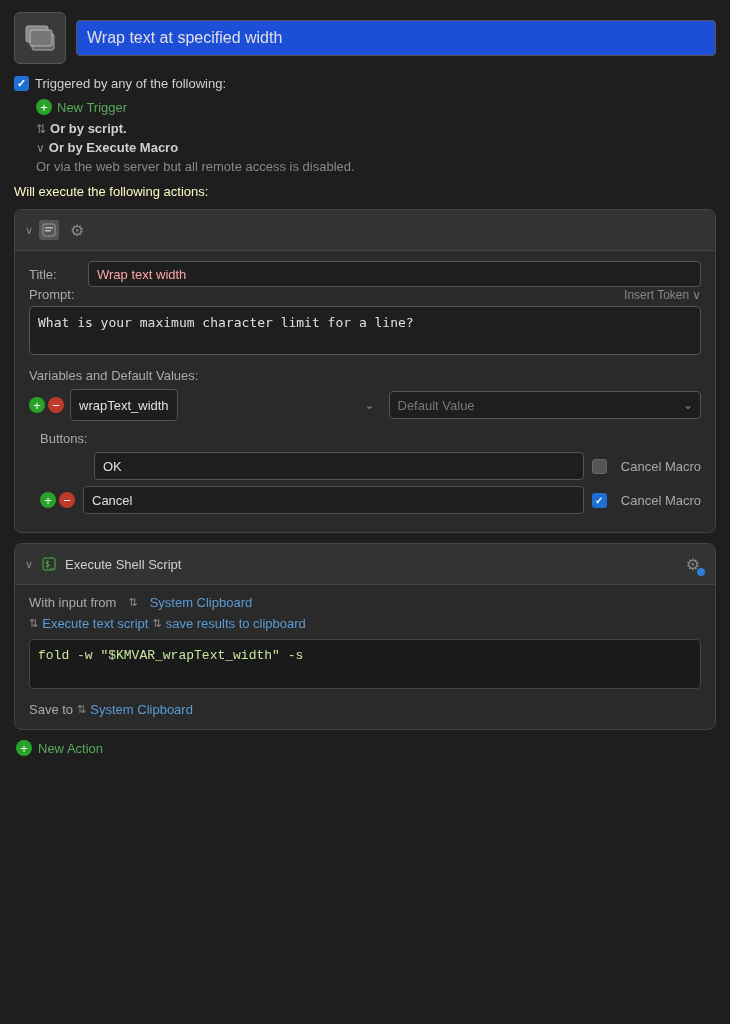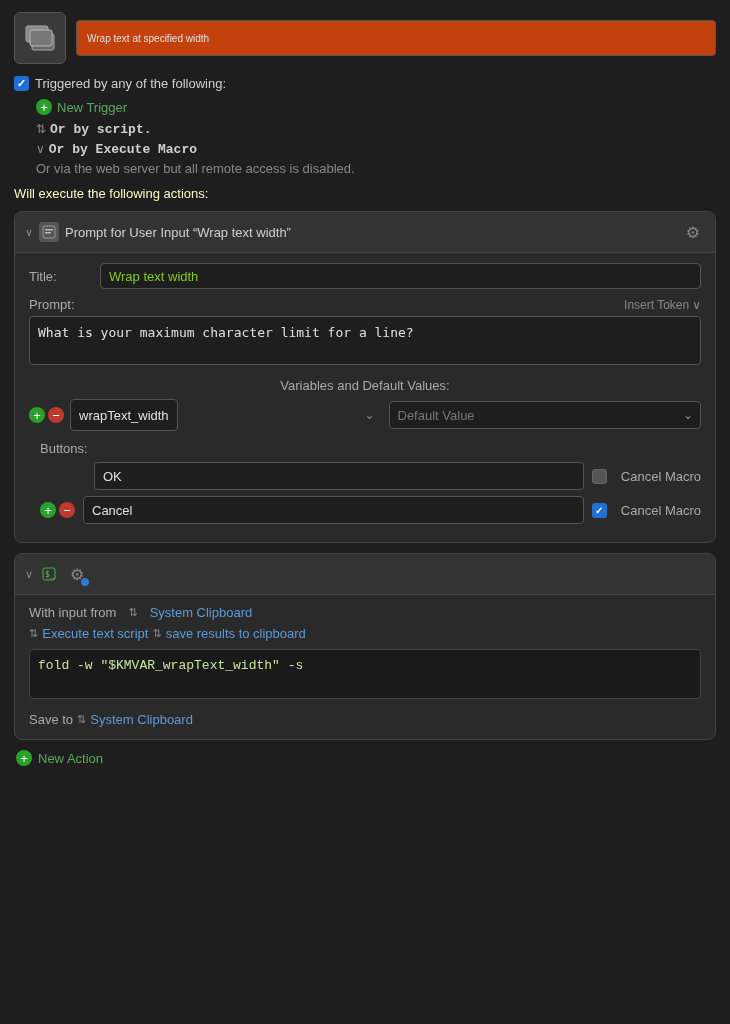--- a/index.html
+++ b/index.html
@@ -33,25 +33,25 @@
       align-items: center;
       justify-content: center;
       flex-shrink: 0;
     }
     .macro-icon svg {
       width: 36px;
       height: 36px;
     }
     .macro-title-input {
       flex: 1;
-      background: #c2410c;
+      background: #1d4ed8;
       border: 1px solid #555;
       border-radius: 4px;
       color: #e0e0e0;
-      font-size: 10px;
+      font-size: 16px;
       padding: 6px 10px;
       height: 36px;
     }
 
     
     .trigger-section {
       margin-bottom: 10px;
     }
     .trigger-header {
       display: flex;
@@ -116,21 +116,20 @@
     .arrow-icon {
       color: #888;
       font-size: 12px;
     }
     .or-by-label {
       color: #aaa;
       font-size: 13px;
     }
     .or-by-label strong {
       color: #d0d0d0;
-      font-family: Liberation Mono, monospace;
     }
 
     .or-via-text {
       margin-left: 22px;
       margin-bottom: 0;
       color: #888;
       font-size: 13px;
     }
 
     .will-execute {
@@ -192,34 +191,33 @@
     }
 
     .action-body {
       padding: 10px 14px 12px;
     }
 
     
     .form-row {
       display: flex;
       align-items: center;
-      gap: 16px;
-      margin-bottom: 8px;
+      gap: 4px;
     }
     .form-label {
       color: #aaa;
       font-size: 13px;
       min-width: 55px;
     }
     .form-input {
       flex: 1;
       background: #1e1e1e;
       border: 1px solid #555;
       border-radius: 4px;
-      color: #84cc16;
+      color: #fca5a5;
       font-size: 13px;
       padding: 4px 8px;
       height: 26px;
     }
 
     .prompt-row {
       display: flex;
       align-items: center;
       justify-content: space-between;
       margin-bottom: 4px;
@@ -245,21 +243,20 @@
       padding: 8px;
       resize: none;
       height: 49px;
       margin-bottom: 10px;
     }
 
     .section-label {
       color: #aaa;
       font-size: 13px;
       margin-bottom: 6px;
-      text-align: center;
     }
 
     .variables-row {
       display: flex;
       align-items: center;
       gap: 6px;
       margin-bottom: 10px;
     }
     .icon-pair {
       display: flex;
@@ -524,21 +521,20 @@
   <div class="action-card">
     <div class="action-header">
       <span class="collapse-arrow">∨</span>
       <div class="action-icon">
         <svg width="14" height="14" viewBox="0 0 14 14" fill="none">
           <rect x="1" y="1" width="12" height="12" rx="2" fill="#555" stroke="#999" stroke-width="1"></rect>
           <rect x="3" y="4" width="8" height="1.5" rx="0.5" fill="#bbb"></rect>
           <rect x="3" y="7" width="6" height="1.5" rx="0.5" fill="#bbb"></rect>
         </svg>
       </div>
-      <span class="action-title">Prompt for User Input “Wrap text width”</span>
       <button class="gear-btn">⚙</button>
     </div>
     <div class="action-body">
       
       <div class="form-row">
         <span class="form-label">Title:</span>
         <input class="form-input" type="text" value="Wrap text width" style="">
       </div>
 
       
@@ -600,20 +596,21 @@
 
   <div class="action-card">
     <div class="action-header">
       <span class="collapse-arrow">∨</span>
       <div class="shell-icon-wrap action-icon">
         <svg width="14" height="14" viewBox="0 0 14 14" fill="none">
           <rect x="1" y="1" width="12" height="12" rx="2" fill="#2a3a2a" stroke="#6a9a6a" stroke-width="1"></rect>
           <text x="3" y="10" font-size="8" fill="#6abf6a" font-family="monospace">$_</text>
         </svg>
       </div>
+      <span class="action-title">Execute Shell Script</span>
       <div class="gear-blue">
         <button class="gear-btn">⚙</button>
         <div class="blue-dot"></div>
       </div>
     </div>
     <div class="shell-body">
       
       <div class="with-input-row">
         <span class="with-input-label">With input from</span>
         <span class="arrows-icon">⇅</span>

